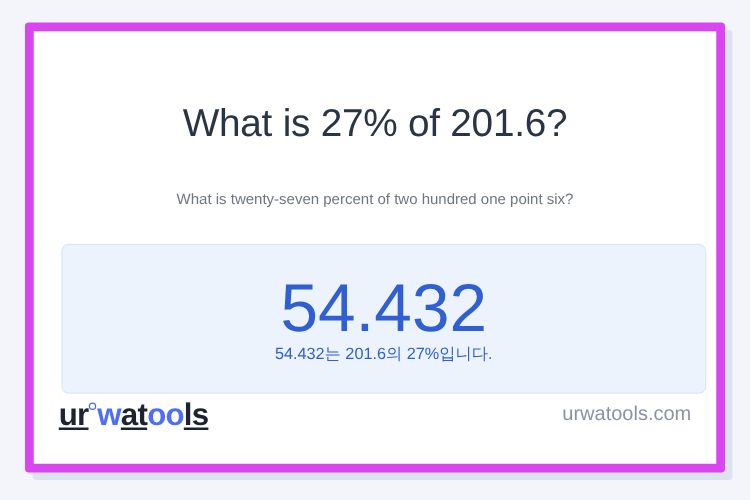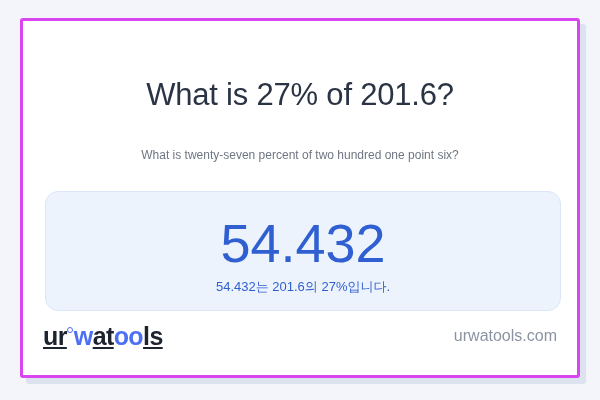--- a/index.html
+++ b/index.html
@@ -21,21 +21,21 @@
     box-sizing: border-box;
   }
   .card {
     position: absolute;
     left: 20px;
     top: 18px;
     width: 560px;
     height: 360px;
     box-sizing: border-box;
     background: #ffffff;
-    border: 3px solid #d946ef;
+    border: 7px solid #d946ef;
     border-radius: 3px;
     box-shadow: 6px 6px 0 0 #dde2ef;
   }
   .card-inner {
     position: relative;
     width: 100%;
     height: 100%;
     box-sizing: border-box;
     padding: 0 20px;
   }
@@ -66,40 +66,40 @@
   }
   .result-box {
     position: absolute;
     left: 22px;
     top: 170px;
     width: 516px;
     height: 120px;
     box-sizing: border-box;
     background: #ecf3fc;
     border: 1px solid #dbe7f7;
-    border-radius: 13px;
+    border-radius: 6px;
   }
   .result-value {
     position: absolute;
     left: 0;
     right: 0;
     top: 20px;
     margin: 0;
     text-align: center;
     font-size: 54px;
     font-weight: 400;
     letter-spacing: 0px;
     color: #2f5fd0;
     line-height: 62px;
   }
   .result-caption {
     position: absolute;
     left: 0;
     right: 0;
-    top: 86px;
+    top: 78px;
     margin: 0;
     text-align: center;
     font-size: 13px;
     font-weight: 400;
     color: #2f5fd0;
     line-height: 18px;
   }
   .footer {
     position: absolute;
     left: 20px;

